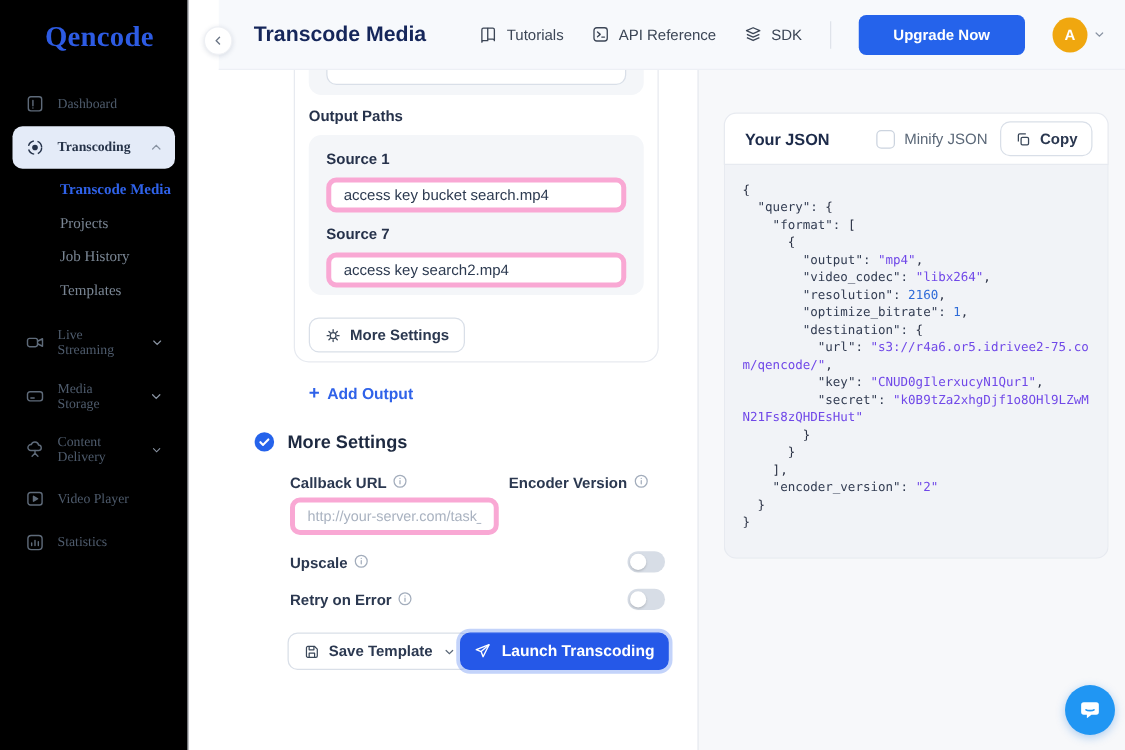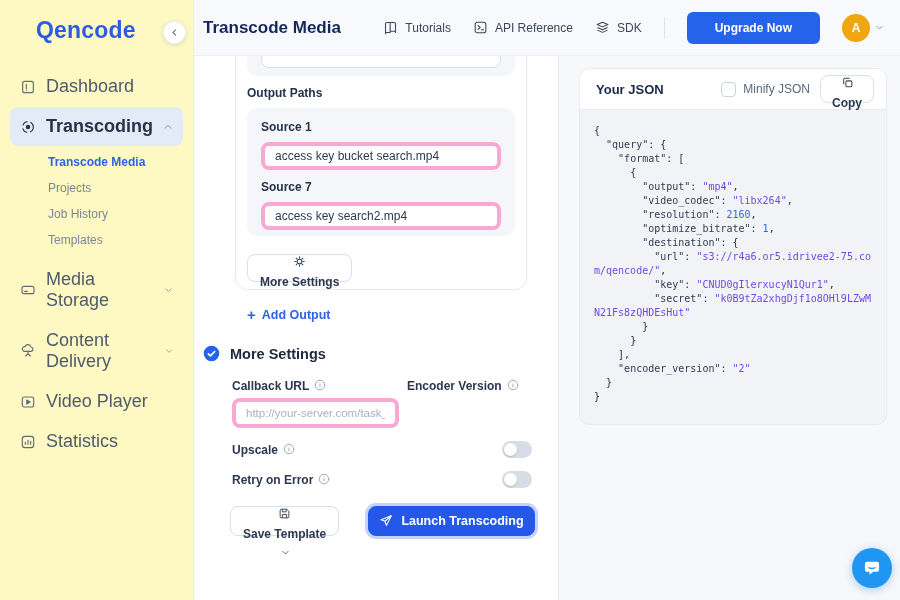--- a/index.html
+++ b/index.html
@@ -1,26 +1,26 @@
 <!DOCTYPE html>
 <html><head>
 <meta charset="utf-8">
 <style>
   * { margin:0; padding:0; box-sizing:border-box; }
   html,body { width:900px; height:600px; overflow:hidden; background:#fff;
     font-family:"Liberation Sans", sans-serif; color:#2b3850; }
   .app { position:relative; width:900px; height:600px; background:#fff; }
 
   
-  .sidebar { position:absolute; left:0; top:0; width:194px; height:600px;
-    background:#fef9c3; border-right:1px solid #e7eaf0; z-index:20; }
+  .sidebar { position:absolute; left:0; top:0; width:151px; height:600px;
+    background:#000000; border-right:1px solid #e7eaf0; z-index:20;font-family:Liberation Serif, serif; }
   .logo { padding:17px 0 14px 36px; font-size:23px; font-weight:800; color:#2d5be3; letter-spacing:.2px; }
   .nav { padding:8px 8px 0 8px; }
   .nav-item { display:flex; align-items:center; gap:10px; padding:9px 10px; margin:1px 2px;
-    border-radius:8px; font-size:18px; color:#4e5b6c; cursor:pointer; }
+    border-radius:8px; font-size:11px; color:#4e5b6c; cursor:pointer; }
   .nav-item.active { background:#e4ebf8; color:#263349; font-weight:700; }
   .nav-item .ic { width:16px; height:16px; flex:0 0 16px; color:#5f6b7a; }
   .nav-item.active .ic { color:#26334b; }
   .nav-chev { margin-left:auto; width:10px; height:10px; color:#8a94a3; }
   .sub { padding:2px 0 6px 40px; }
   .sub-item { padding:6px 0; font-size:12px; color:#7a8694; cursor:pointer; }
   .sub-item.active { color:#2f62e9; font-weight:700; }
   svg { display:block; width:100%; height:100%; }
 
   
@@ -51,21 +51,21 @@
   .input-cut { position:absolute; left:86px; top:-18px; width:240px; height:30px;
     background:#fff; border:1px solid #d9dfe8; border-radius:8px; }
   .section-label { position:absolute; font-size:12px; font-weight:700; color:#26324b; }
   .sources-card { position:absolute; left:72px; top:52px; width:268px; height:128px;
     background:#f4f6f9; border-radius:10px; }
   .text-input { position:absolute; height:28px; background:#fff; border:4px solid #f9a8d4;
     border-radius:8px; font-family:"Liberation Sans",sans-serif; font-size:12px; color:#2c3a50; padding:0 10px; outline:none; }
   .text-input::placeholder { color:#a9b2c0; font-size:11.5px; }
   .btn { display:inline-flex; align-items:center; gap:7px; background:#fff; border:1px solid #d9dfe8;
     border-radius:8px; height:28px; padding:0 12px; font-size:12px; font-weight:700; color:#2b3850;
-    cursor:pointer; font-family:"Liberation Sans",sans-serif;flex-direction:column; }
+    cursor:pointer; font-family:"Liberation Sans",sans-serif; }
   .btn .ic { width:13px; height:13px; color:#3a4759; }
   .more-settings-btn { position:absolute; left:72px; top:198px; }
   .add-output { position:absolute; left:72px; top:250px; display:flex; align-items:center; gap:6px;
     color:#2f62e9; font-size:12.5px; font-weight:700; cursor:pointer; }
   .ms-head { position:absolute; left:28px; top:289px; display:flex; align-items:center; gap:10px; }
   .check-circle { width:17px; height:17px; }
   .ms-title { font-size:14.5px; font-weight:700; color:#1d2940; }
   .field-label { position:absolute; display:flex; align-items:flex-start; gap:5px;
     font-size:12px; font-weight:700; color:#2b3850; }
   .info-ic { width:12px; height:12px; color:#a3adbc; }
@@ -81,21 +81,21 @@
   .launch-btn { position:absolute; left:193px; top:450px; height:30px; width:167px;
     display:inline-flex; align-items:center; justify-content:center; gap:8px;
     background:#2558e8; border:1px solid #2558e8; border-radius:8px; color:#fff;
     font-size:12.5px; font-weight:700; cursor:pointer; font-family:"Liberation Sans",sans-serif;
     box-shadow:0 0 0 3px rgba(82,128,240,.35); }
   .launch-btn .ic { width:14px; height:14px; color:#fff; }
 
   
   .right-panel { position:absolute; left:558px; top:56px; width:342px; height:544px;
     background:#f7f8fa; border-left:1px solid #e7eaf0; z-index:1; }
-  .json-card { position:absolute; left:20px; top:12px; width:308px; }
+  .json-card { position:absolute; left:20px; top:34px; width:308px; }
   .json-head { background:#fff; border:1px solid #e7eaf0; border-radius:10px 10px 0 0;
     height:42px; display:flex; align-items:center; padding:0 12px 0 16px; }
   .json-title { font-size:13px; font-weight:700; color:#1c2a49; }
   .minify { margin-left:auto; display:flex; align-items:center; gap:7px; margin-right:10px; }
   .checkbox { width:15px; height:15px; border:1px solid #ccd4df; border-radius:4px; background:#fff; cursor:pointer; }
   .minify-label { font-size:12px; color:#5b6878; }
   .copy-btn { height:28px; padding:0 11px; font-weight:400; }
   .json-body { background:#f1f3f7; border:1px solid #e7eaf0; border-top:none;
     border-radius:0 0 10px 10px; padding:14px 14px 20px; }
   .code { font-family:"DejaVu Sans Mono", monospace; font-size:10px; line-height:14px;
@@ -143,20 +143,34 @@
         </span>
       </div>
 
       <div class="sub">
         <div class="sub-item active">Transcode Media</div>
         <div class="sub-item">Projects</div>
         <div class="sub-item">Job History</div>
         <div class="sub-item">Templates</div>
       </div>
 
+      <div class="nav-item">
+        <span class="ic">
+          <svg viewBox="0 0 24 24" fill="none" stroke="currentColor" stroke-width="1.7" stroke-linejoin="round">
+              <rect x="3" y="7" width="12" height="10" rx="2.5"></rect>
+              <path d="m15 10.5 6-3v9l-6-3"></path>
+            </svg>
+        </span>
+        <span>Live Streaming</span>
+        <span class="nav-chev">
+          <svg viewBox="0 0 24 24" fill="none" stroke="currentColor" stroke-width="2.4" stroke-linecap="round">
+              <path d="m5 9 7 7 7-7"></path>
+            </svg>
+        </span>
+      </div>
 
       <div class="nav-item">
         <span class="ic">
           <svg viewBox="0 0 24 24" fill="none" stroke="currentColor" stroke-width="1.7" stroke-linecap="round">
               <rect x="3" y="6.5" width="18" height="11" rx="3"></rect>
               <path d="M7 14h4"></path>
             </svg>
         </span>
         <span>Media Storage</span>
         <span class="nav-chev">

